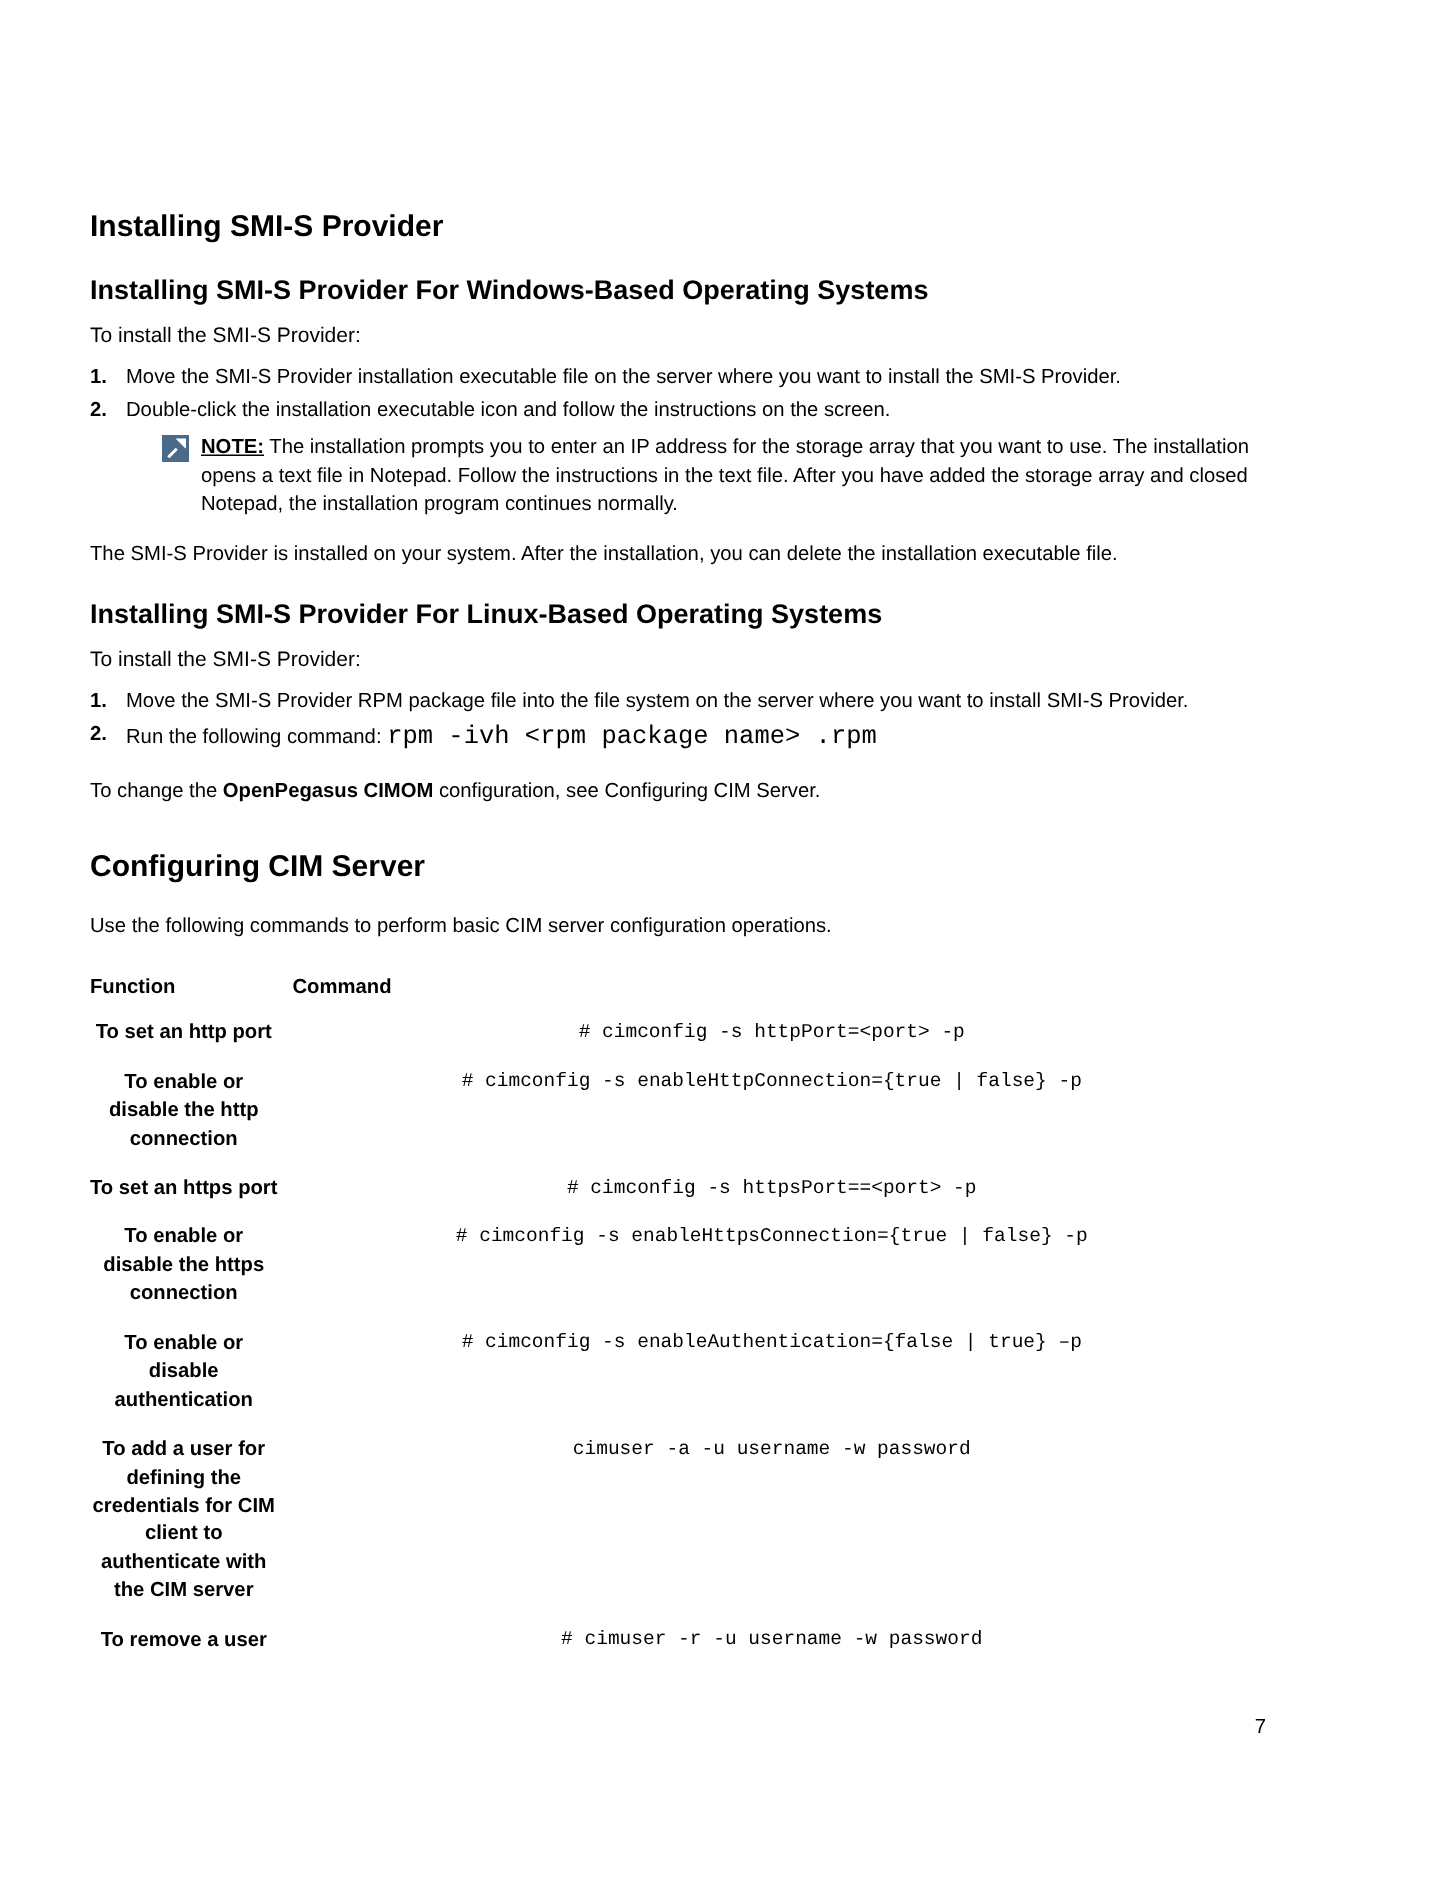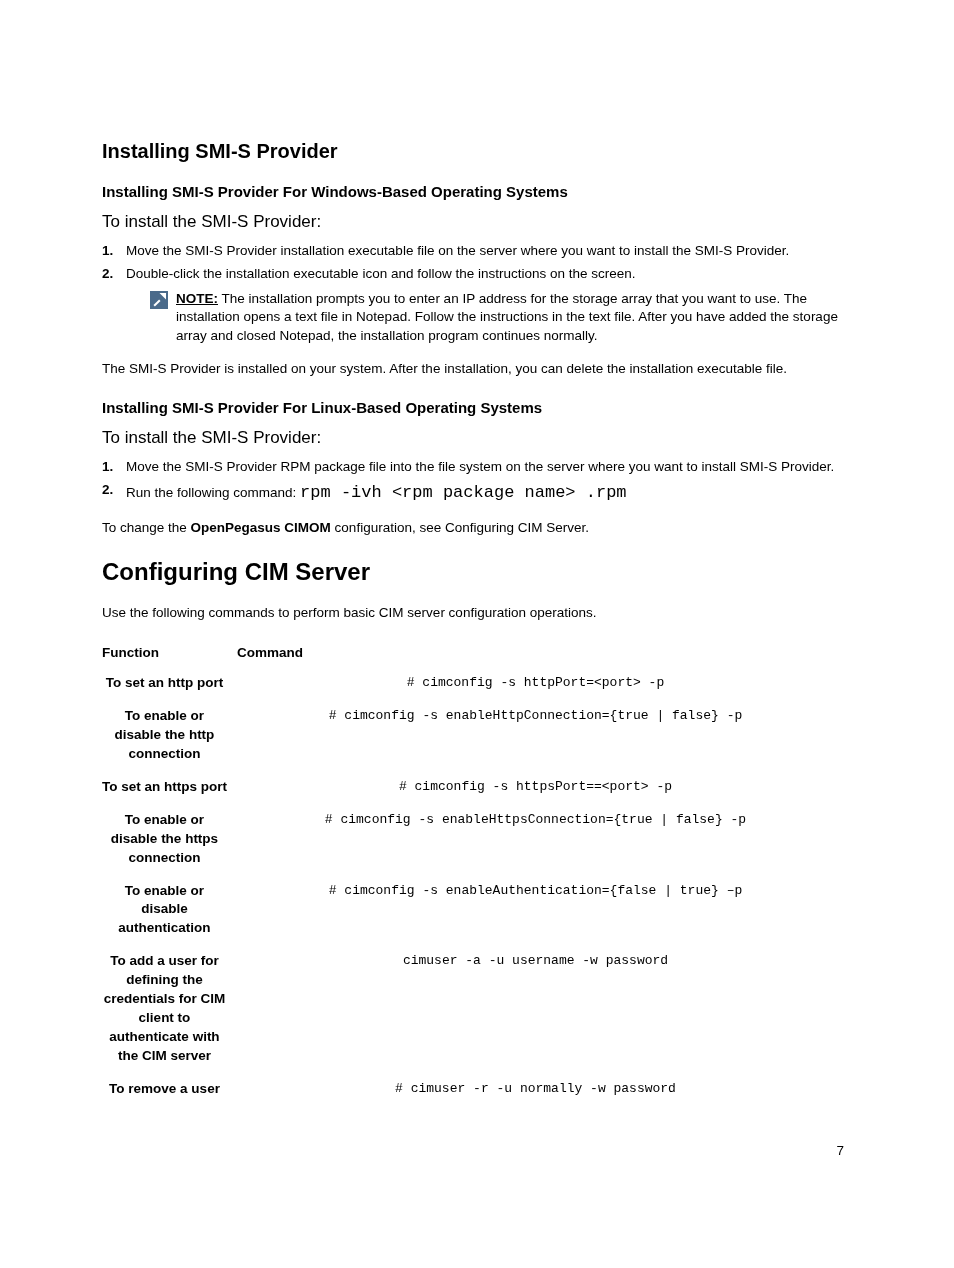--- a/index.html
+++ b/index.html
@@ -9,46 +9,46 @@
     }
     body {
       font-family: Arial, Helvetica, sans-serif;
       background: #ffffff;
       width: 954px;
       height: 1268px;
       position: relative;
       color: #000000;
     }
     .page {
-      padding: 140px 110px 0 102px;
+      padding: 140px 110px 0 60px;
     }
     h1 {
       font-size: 20px;
       font-weight: bold;
       margin-bottom: 18px;
     }
     h2 {
-      font-size: 15px;
+      font-size: 18px;
       font-weight: bold;
       margin-bottom: 10px;
       margin-top: 20px;
     }
     h3 {
-      font-size: 24px;
+      font-size: 20px;
       font-weight: bold;
       margin-bottom: 18px;
-      margin-top: 20px;
+      margin-top: 30px;
     }
     p {
       font-size: 13.5px;
       line-height: 1.4;
       margin-bottom: 14px;
     }
     .intro-p {
-      font-size: 17px;
+      font-size: 14px;
       line-height: 1.4;
       margin-bottom: 8px;
     }
     ol {
       list-style: none;
       padding-left: 0;
       margin-bottom: 14px;
     }
     ol li {
       font-size: 13.5px;
@@ -209,19 +209,19 @@
         <tr>
           <td class="func">To enable or disable authentication</td>
           <td class="cmd"># cimconfig -s enableAuthentication={false | true} –p</td>
         </tr>
         <tr>
           <td class="func">To add a user for defining the credentials for CIM client to authenticate with the CIM server</td>
           <td class="cmd">cimuser -a -u username -w password</td>
         </tr>
         <tr>
           <td class="func">To remove a user</td>
-          <td class="cmd"># cimuser -r -u normally -w password</td>
+          <td class="cmd"># cimuser -r -u username -w password</td>
         </tr>
       </tbody>
   </table>
 </div>
 
 <div class="page-number">7</div>
 
 </body></html>

